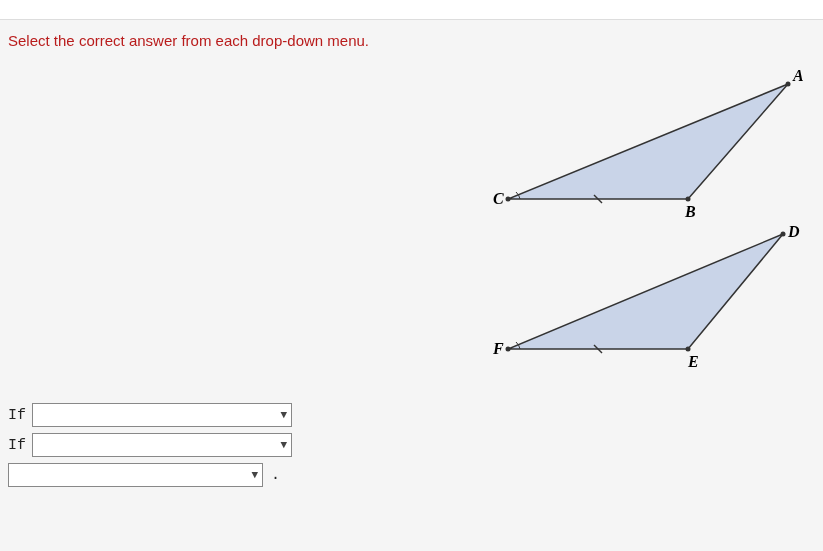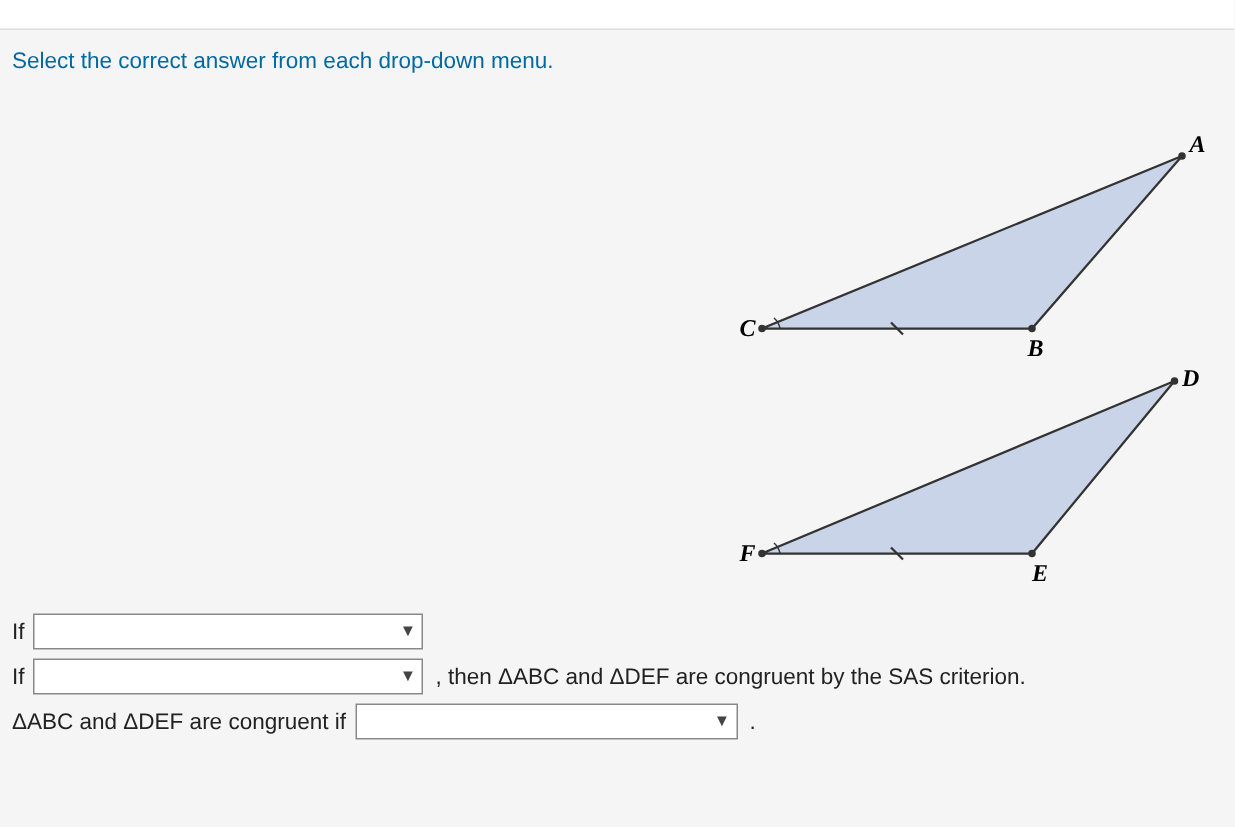--- a/index.html
+++ b/index.html
@@ -18,22 +18,21 @@
       width: 100%;
       height: 20px;
       background: #fff;
       border-bottom: 1px solid #ddd;
     }
     .content {
       padding: 12px 8px;
     }
     .instruction {
       font-size: 15px;
-      color: #0369a1;
-      margin-bottom: 20px;
+      color: #b91c1c;
     }
     .diagram-area {
       width: 100%;
       height: 330px;
       position: relative;
     }
     .triangle1 {
       position: absolute;
       left: 480px;
       top: 20px;
@@ -43,21 +42,22 @@
       left: 480px;
       top: 170px;
     }
     .vertex-label {
       font-size: 16px;
       font-style: italic;
       font-weight: bold;
       font-family: 'Times New Roman', serif;
     }
     .answer-rows {
-      margin-top: 10px;
+      margin-top: 24px;
+      font-family: Liberation Mono, monospace;
     }
     .answer-row {
       display: flex;
       align-items: center;
       margin-bottom: 6px;
       font-size: 15px;
       color: #222;
     }
     .answer-row .lbl {
       margin-right: 6px;
@@ -140,25 +140,23 @@
       <span class="dropdown dropdown-long">
         <span class="chevron">▼</span>
       </span>
     </div>
 
     <div class="answer-row">
       <span class="lbl">If</span>
       <span class="dropdown dropdown-long">
         <span class="chevron">▼</span>
       </span>
-      <span class="afterlabel">, then ΔABC and ΔDEF are congruent by the SAS criterion.</span>
     </div>
 
     <div class="answer-row">
-      <span class="lbl">ΔABC and ΔDEF are congruent if</span>
       <span class="dropdown dropdown-short">
         <span class="chevron">▼</span>
       </span>
       <span class="afterlabel">.</span>
     </div>
 
   </div>
 </div>
 
 </body></html>

